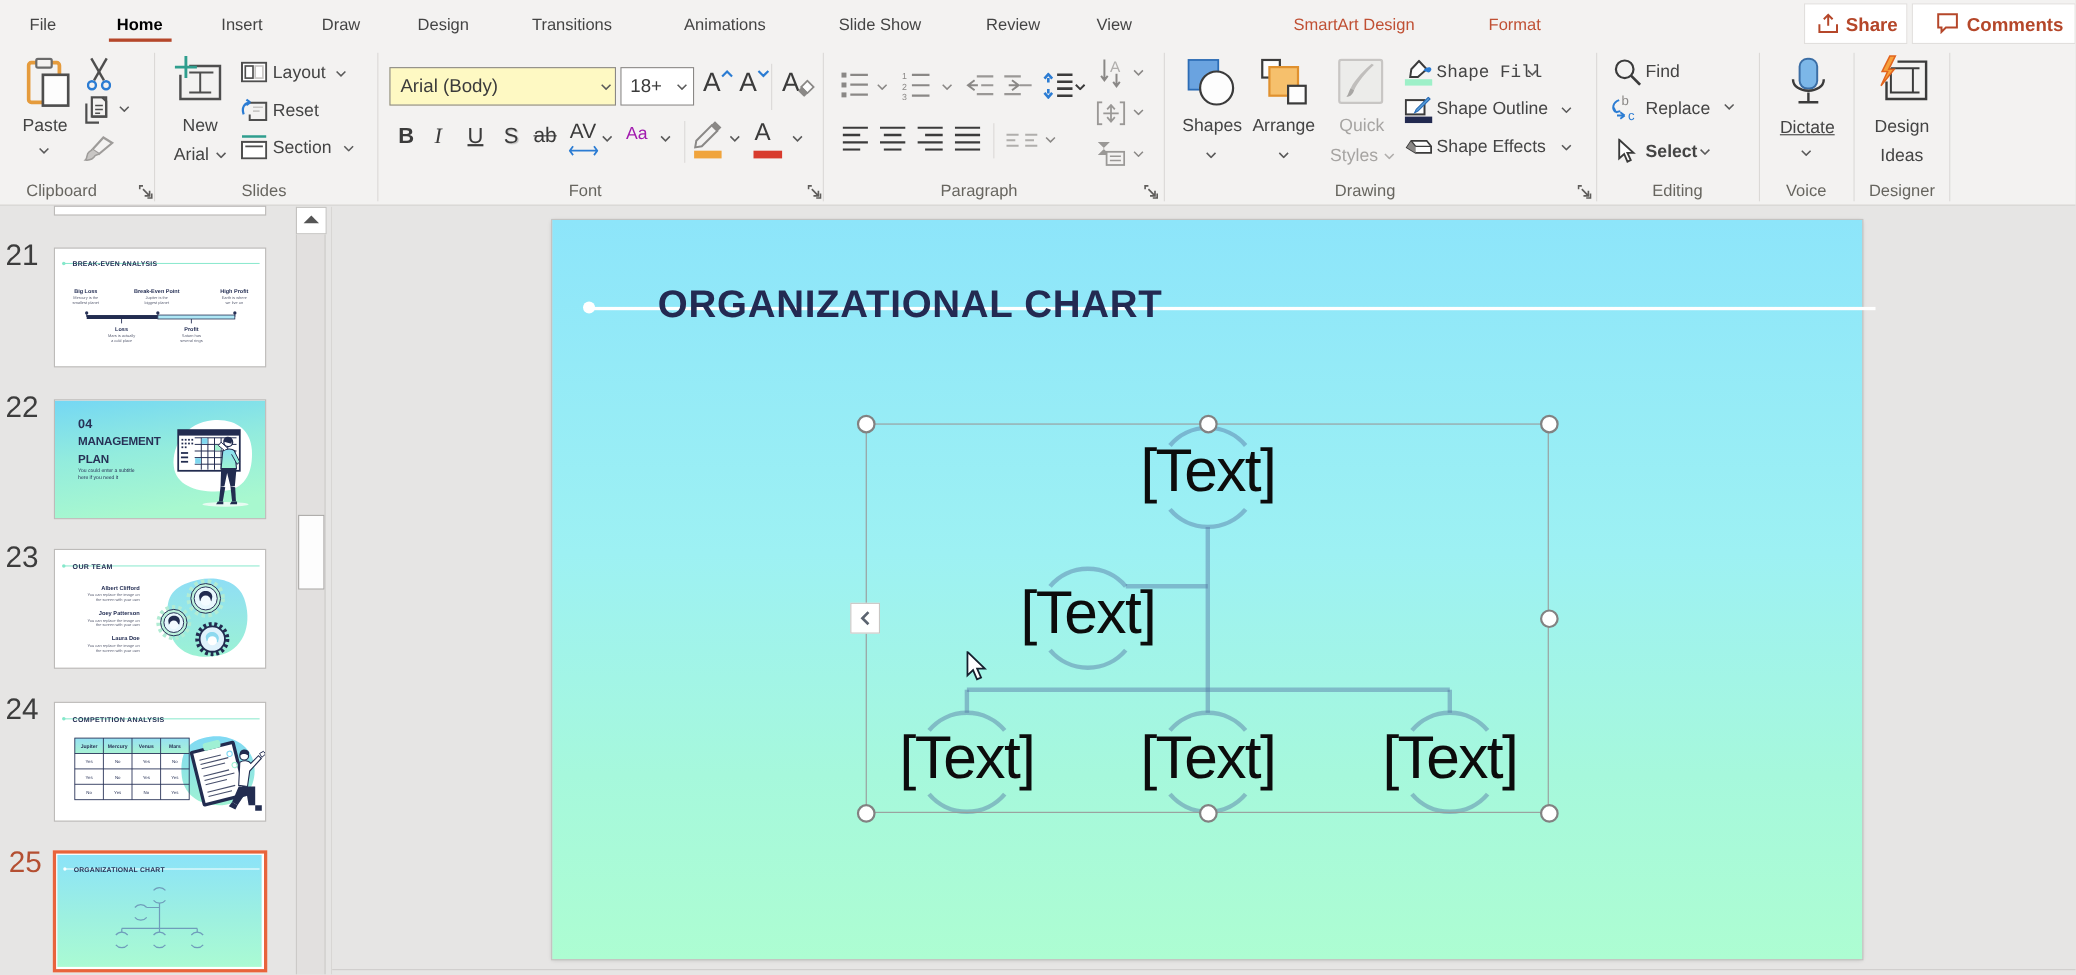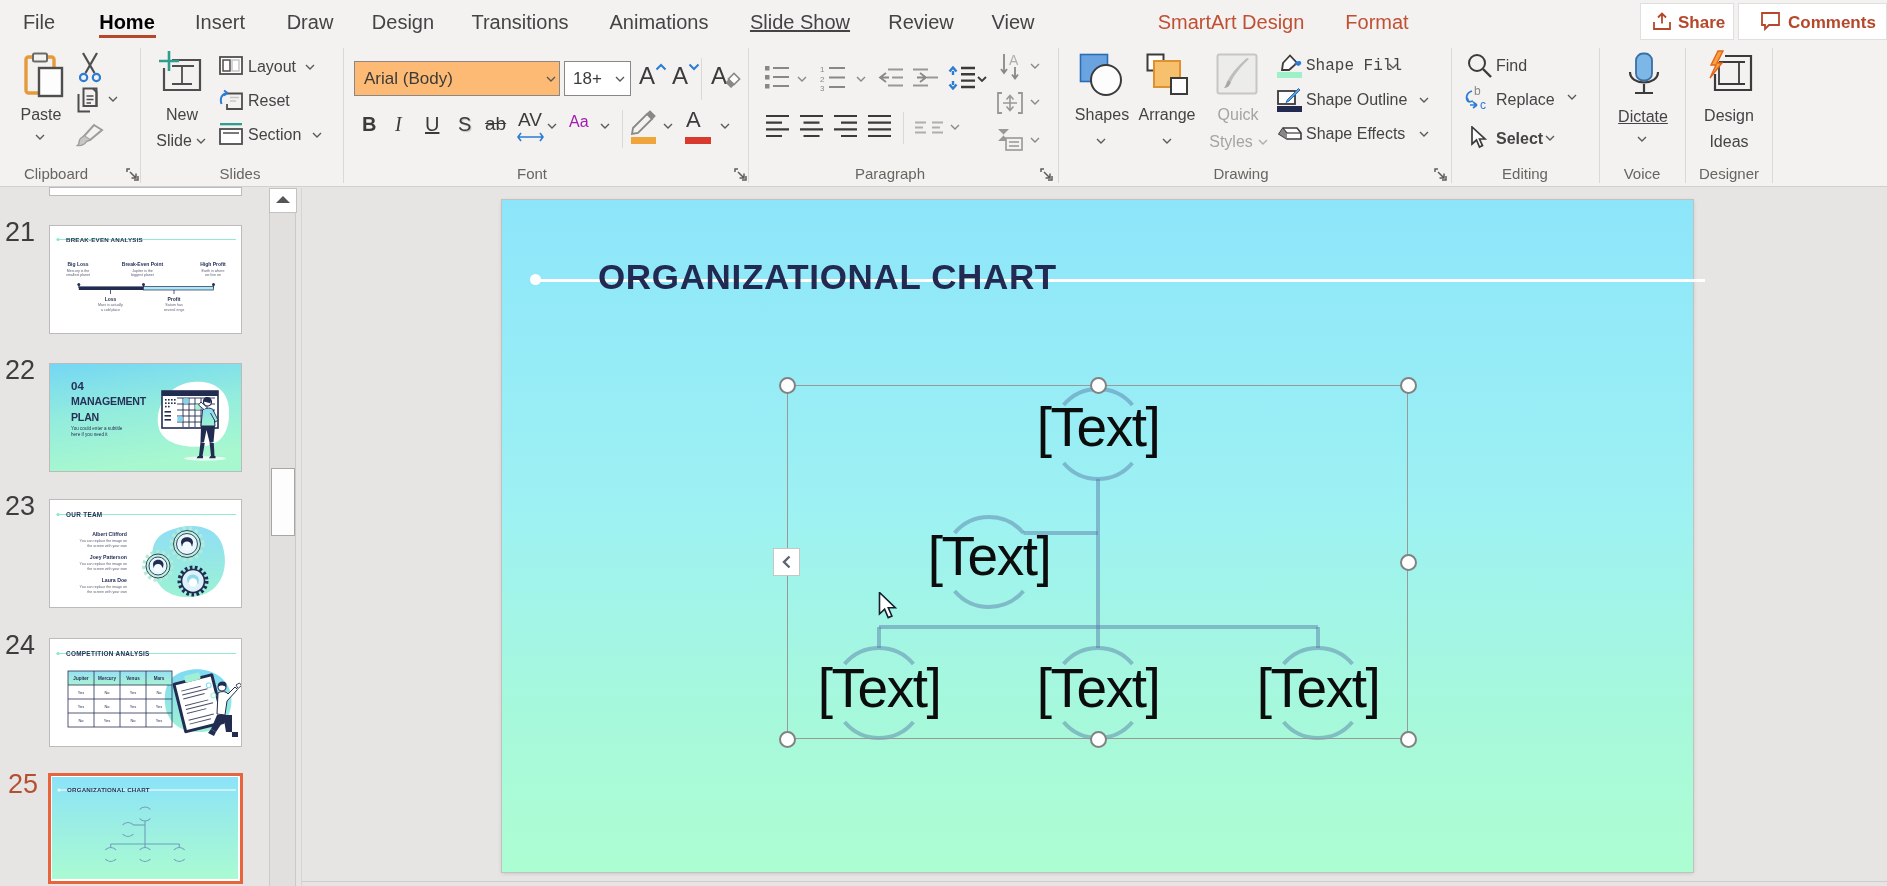--- a/index.html
+++ b/index.html
@@ -1,20 +1,20 @@
 <!DOCTYPE html>
 <html><head>
 <meta charset="utf-8">
 <style>
   * { margin:0; padding:0; box-sizing:border-box; }
   html,body { width:1887px; height:886px; overflow:hidden; }
   body { font-family:"Liberation Sans", sans-serif; background:#e6e5e4; position:relative; }
   .abs { position:absolute; }
   #topbar { left:0; top:0; width:1887px; height:40px; background:#f3f2f1; }
-  .tab { position:absolute; top:0; height:40px; line-height:45px; font-size:20px; color:#444444; text-align:center; }
+  .tab { position:absolute; top:0; height:40px; line-height:45px; font-size:15px; color:#444444; text-align:center; }
   #ribbon { left:0; top:40px; width:1887px; height:147px; background:#f3f2f1; border-bottom:1px solid #d2d0ce; }
   .gdiv { position:absolute; top:8px; width:1px; height:135px; background:#dbd9d7; }
   .glabel { position:absolute; top:125px; font-size:15px; color:#67655f; text-align:center; }
   .btxt { position:absolute; font-size:16px; color:#444444; white-space:nowrap; }
   .chev { position:absolute; width:10px; height:6px; }
   #leftpanel { left:0; top:188px; width:301px; height:698px; background:#e6e5e4; }
   .slnum { position:absolute; font-size:27px; color:#3d3d3d; }
   .thumb { position:absolute; left:50px; width:191px; height:107px; background:#ffffff; outline:1px solid #bdbbb9; }
   #scrollbar { position:absolute; left:269px; top:188px; width:27px; height:698px; background:#e2e0df; border-left:1px solid #cccac8; border-right:1px solid #cccac8; }
   #paneldiv { position:absolute; left:301px; top:188px; width:1px; height:698px; background:#d6d4d2; }
@@ -29,21 +29,21 @@
 <body>
 
 <div id="topbar" class="abs">
   <div class="tab" style="left:18px;width:42px;">File</div>
   <div class="tab" style="left:94px;width:66px;font-weight:bold;color:#000000;">Home</div>
   <div class="tab" style="left:194px;width:52px;">Insert</div>
   <div class="tab" style="left:286px;width:48px;">Draw</div>
   <div class="tab" style="left:370px;width:66px;">Design</div>
   <div class="tab" style="left:470px;width:100px;">Transitions</div>
   <div class="tab" style="left:606px;width:106px;">Animations</div>
-  <div class="tab" style="left:748px;width:104px;text-decoration:underline;">Slide Show</div>
+  <div class="tab" style="left:748px;width:104px;">Slide Show</div>
   <div class="tab" style="left:888px;width:66px;">Review</div>
   <div class="tab" style="left:990px;width:46px;">View</div>
   <div class="tab" style="left:1072px;width:50px;margin-top:33px;">Help</div>
   <div class="tab" style="left:1156px;width:150px;color:#c05034;">SmartArt Design</div>
   <div class="tab" style="left:1344px;width:66px;color:#c05034;">Format</div>
   <div style="position:absolute;left:99px;top:35px;width:57px;height:3px;background:#b5472a;"></div>
 
   <div style="position:absolute;left:1640px;top:3px;width:94px;height:37px;background:#fff;border:1px solid #e1dfdd;"></div>
   <svg style="position:absolute;left:1652px;top:11px;" width="20" height="20" viewBox="0 0 20 20">
     <path d="M2 11 V18 H18 V11" fill="none" stroke="#b5472a" stroke-width="1.8"></path>
@@ -100,21 +100,21 @@
   <svg class="abs" style="left:126px;top:128px;" width="13" height="13" viewBox="0 0 13 13">
       <path d="M1 4 V1 H4 M8 12 H12 V8 M4 4 l6 6 M10 5.5 V10 H5.5" stroke="#5f5d5b" stroke-width="1.5" fill="none"></path>
     </svg>
 
   <svg class="abs" style="left:158px;top:10px;" width="48" height="44" viewBox="0 0 48 44">
     <path d="M14 10 H42 V40 H6 V18" fill="none" stroke="#4e4e4e" stroke-width="2.2"></path>
     <path d="M14 16 H36 M24 16 V34 M14 34 H34" stroke="#4e4e4e" stroke-width="1.8" fill="none"></path>
     <path d="M11 1 V21 M1 11 H21" stroke="#2f9e8e" stroke-width="2.6" fill="none"></path>
   </svg>
   <div class="btxt" style="left:158px;top:66px;width:48px;text-align:center;">New</div>
-  <div class="btxt" style="left:150px;top:92px;width:48px;text-align:center;">Slide</div>
+  <div class="btxt" style="left:150px;top:92px;width:48px;text-align:center;">Arial</div>
   <svg class="chev" style="left:196px;top:98px;" viewBox="0 0 10 6">
       <path d="M1 1 L5 5 L9 1" stroke="#5a5a5a" stroke-width="1.4" fill="none"></path>
     </svg>
   <svg class="abs" style="left:219px;top:16px;" width="24" height="19" viewBox="0 0 24 19">
     <rect x="1" y="1" width="22" height="17" fill="#fff" stroke="#4e4e4e" stroke-width="1.8"></rect>
     <rect x="4" y="4" width="7" height="11" fill="none" stroke="#4e4e4e" stroke-width="1.5"></rect>
     <rect x="13" y="4" width="7" height="11" fill="none" stroke="#c8c6c4" stroke-width="1.5"></rect>
   </svg>
   <div class="btxt" style="left:248px;top:18px;">Layout</div>
   <svg class="chev" style="left:305px;top:24px;" viewBox="0 0 10 6">
@@ -130,21 +130,21 @@
     <path d="M1 1 H23" stroke="#2f9e8e" stroke-width="2.6"></path>
     <rect x="1" y="6" width="22" height="15" fill="#fff" stroke="#4e4e4e" stroke-width="1.8"></rect>
     <path d="M4 10 H20" stroke="#4e4e4e" stroke-width="1.5"></path>
   </svg>
   <div class="btxt" style="left:248px;top:86px;">Section</div>
   <svg class="chev" style="left:312px;top:92px;" viewBox="0 0 10 6">
       <path d="M1 1 L5 5 L9 1" stroke="#5a5a5a" stroke-width="1.4" fill="none"></path>
     </svg>
   <div class="glabel" style="left:212px;width:56px;">Slides</div>
 
-  <div class="abs" style="left:354px;top:21px;width:206px;height:35px;background:#fdba74;border:1px solid #8a8886;font-size:17px;color:#3b3b3b;line-height:34px;padding-left:9px;">Arial (Body)</div>
+  <div class="abs" style="left:354px;top:21px;width:206px;height:35px;background:#fef9c3;border:1px solid #8a8886;font-size:17px;color:#3b3b3b;line-height:34px;padding-left:9px;">Arial (Body)</div>
   <svg class="chev" style="left:546px;top:36px;" viewBox="0 0 10 6">
       <path d="M1 1 L5 5 L9 1" stroke="#5a5a5a" stroke-width="1.4" fill="none"></path>
     </svg>
   <div class="abs" style="left:564px;top:21px;width:67px;height:35px;background:#fff;border:1px solid #8a8886;font-size:17px;color:#3b3b3b;line-height:34px;padding-left:8px;">18+</div>
   <svg class="chev" style="left:615px;top:36px;" viewBox="0 0 10 6">
       <path d="M1 1 L5 5 L9 1" stroke="#5a5a5a" stroke-width="1.4" fill="none"></path>
     </svg>
   <div class="abs" style="left:639px;top:22px;font-size:24px;color:#3b3b3b;">A</div>
   <svg class="abs" style="left:655px;top:23px;" width="12" height="8" viewBox="0 0 12 8">
       <path d="M1.5 6.5 L6 2 L10.5 6.5" stroke="#2b7cd3" stroke-width="2" fill="none"></path>

